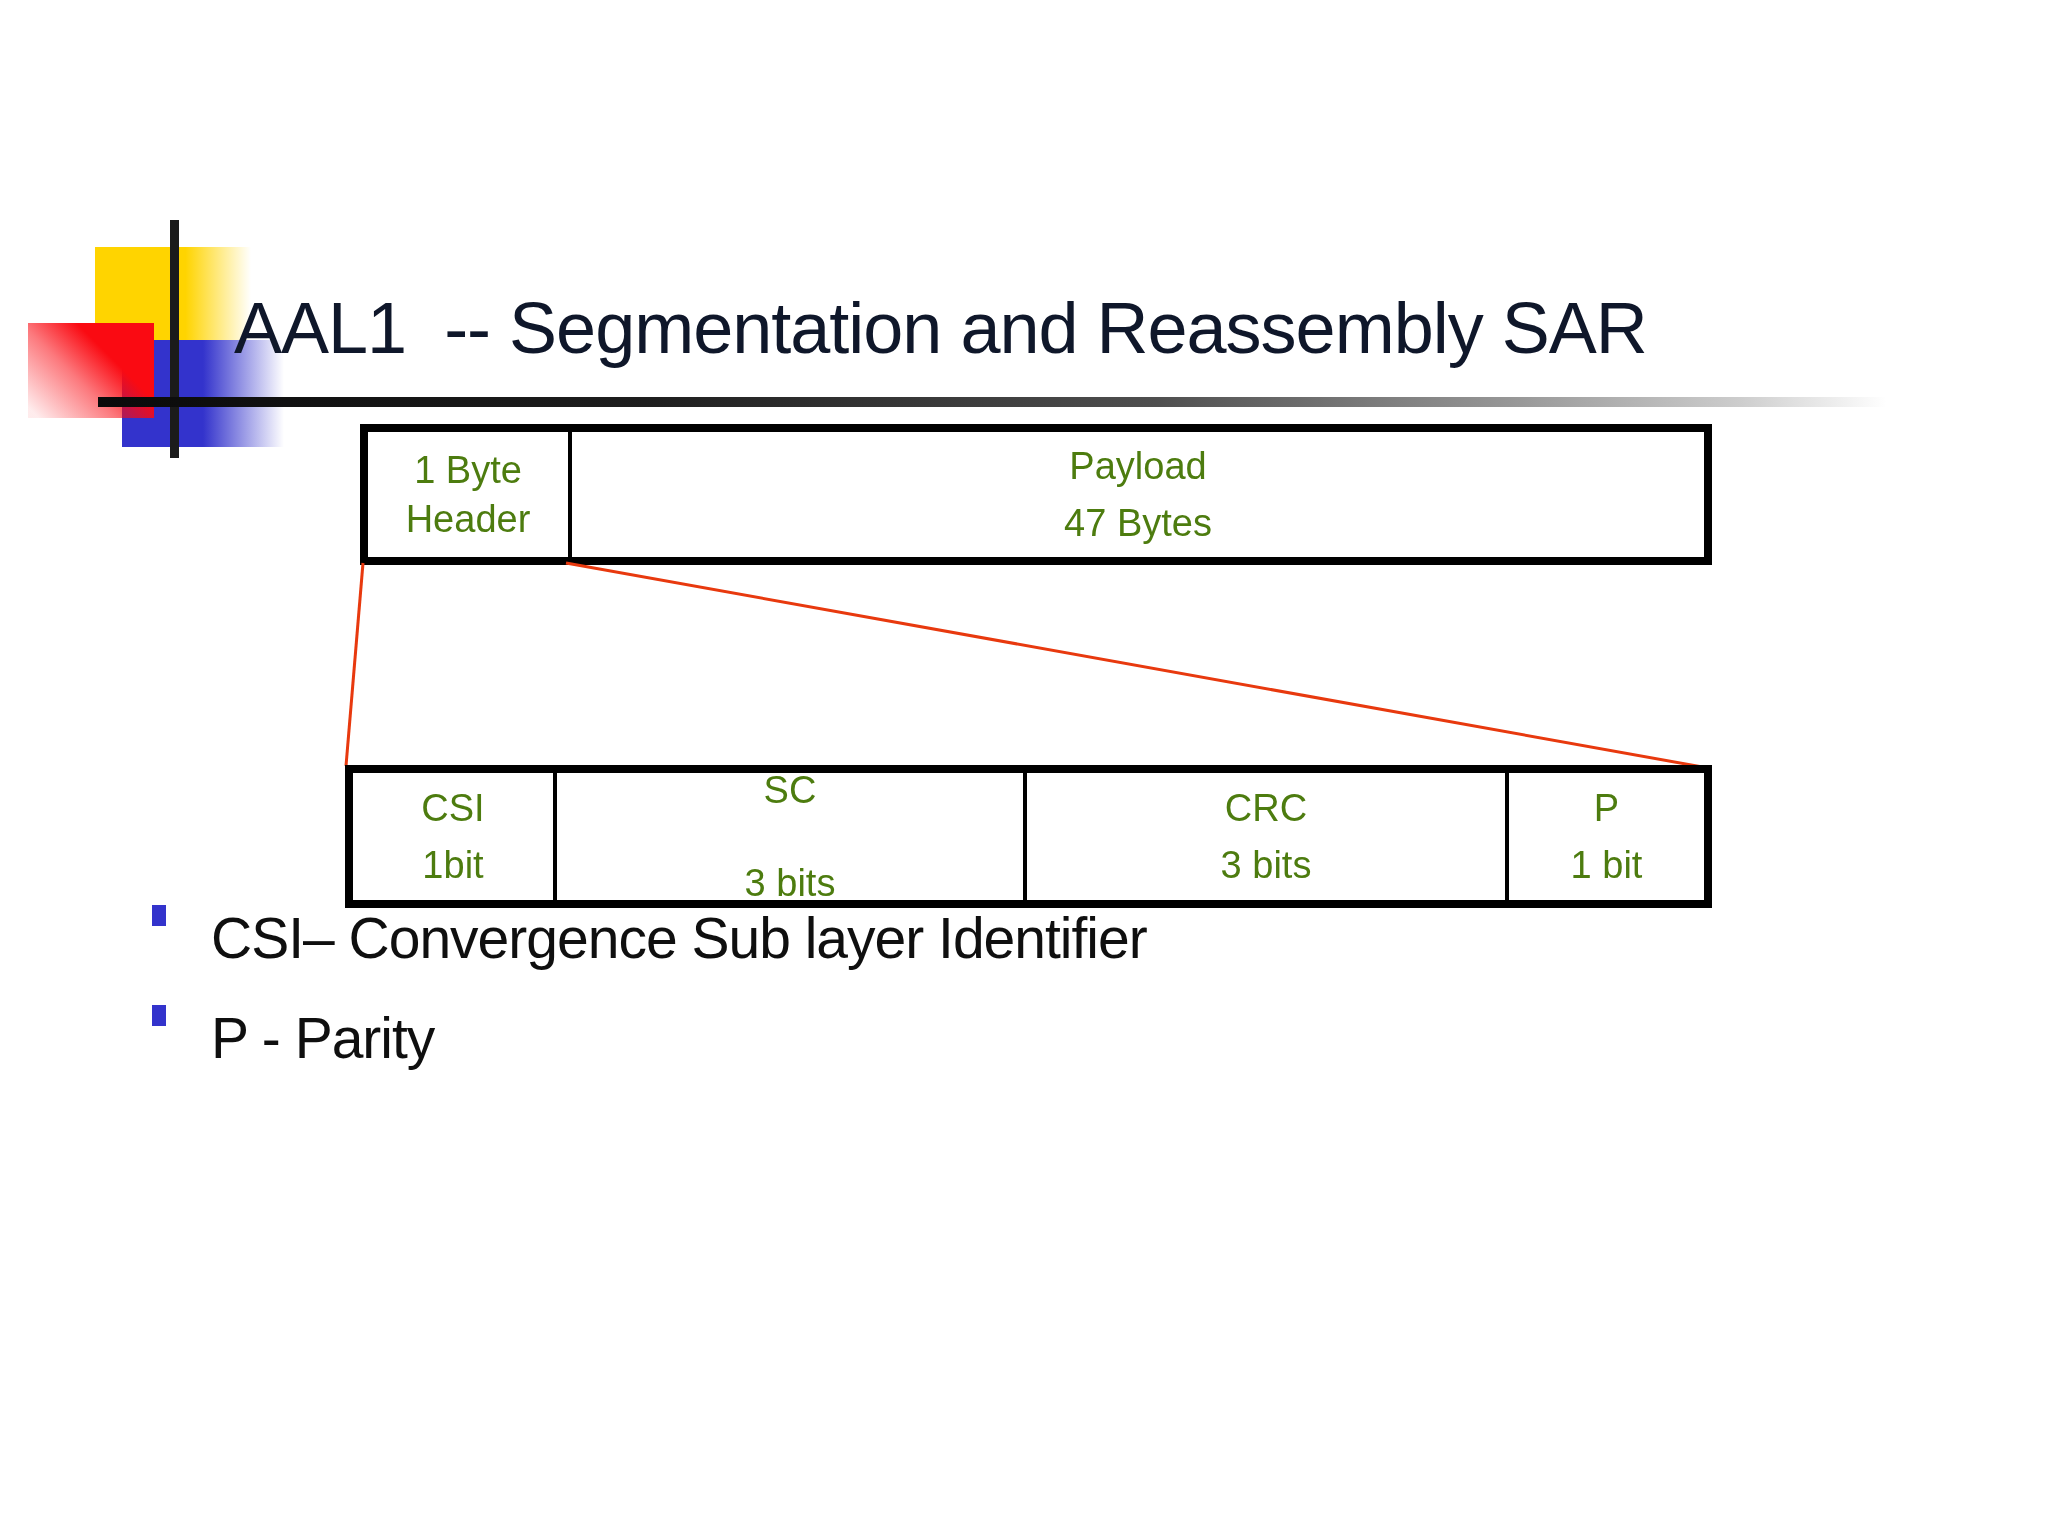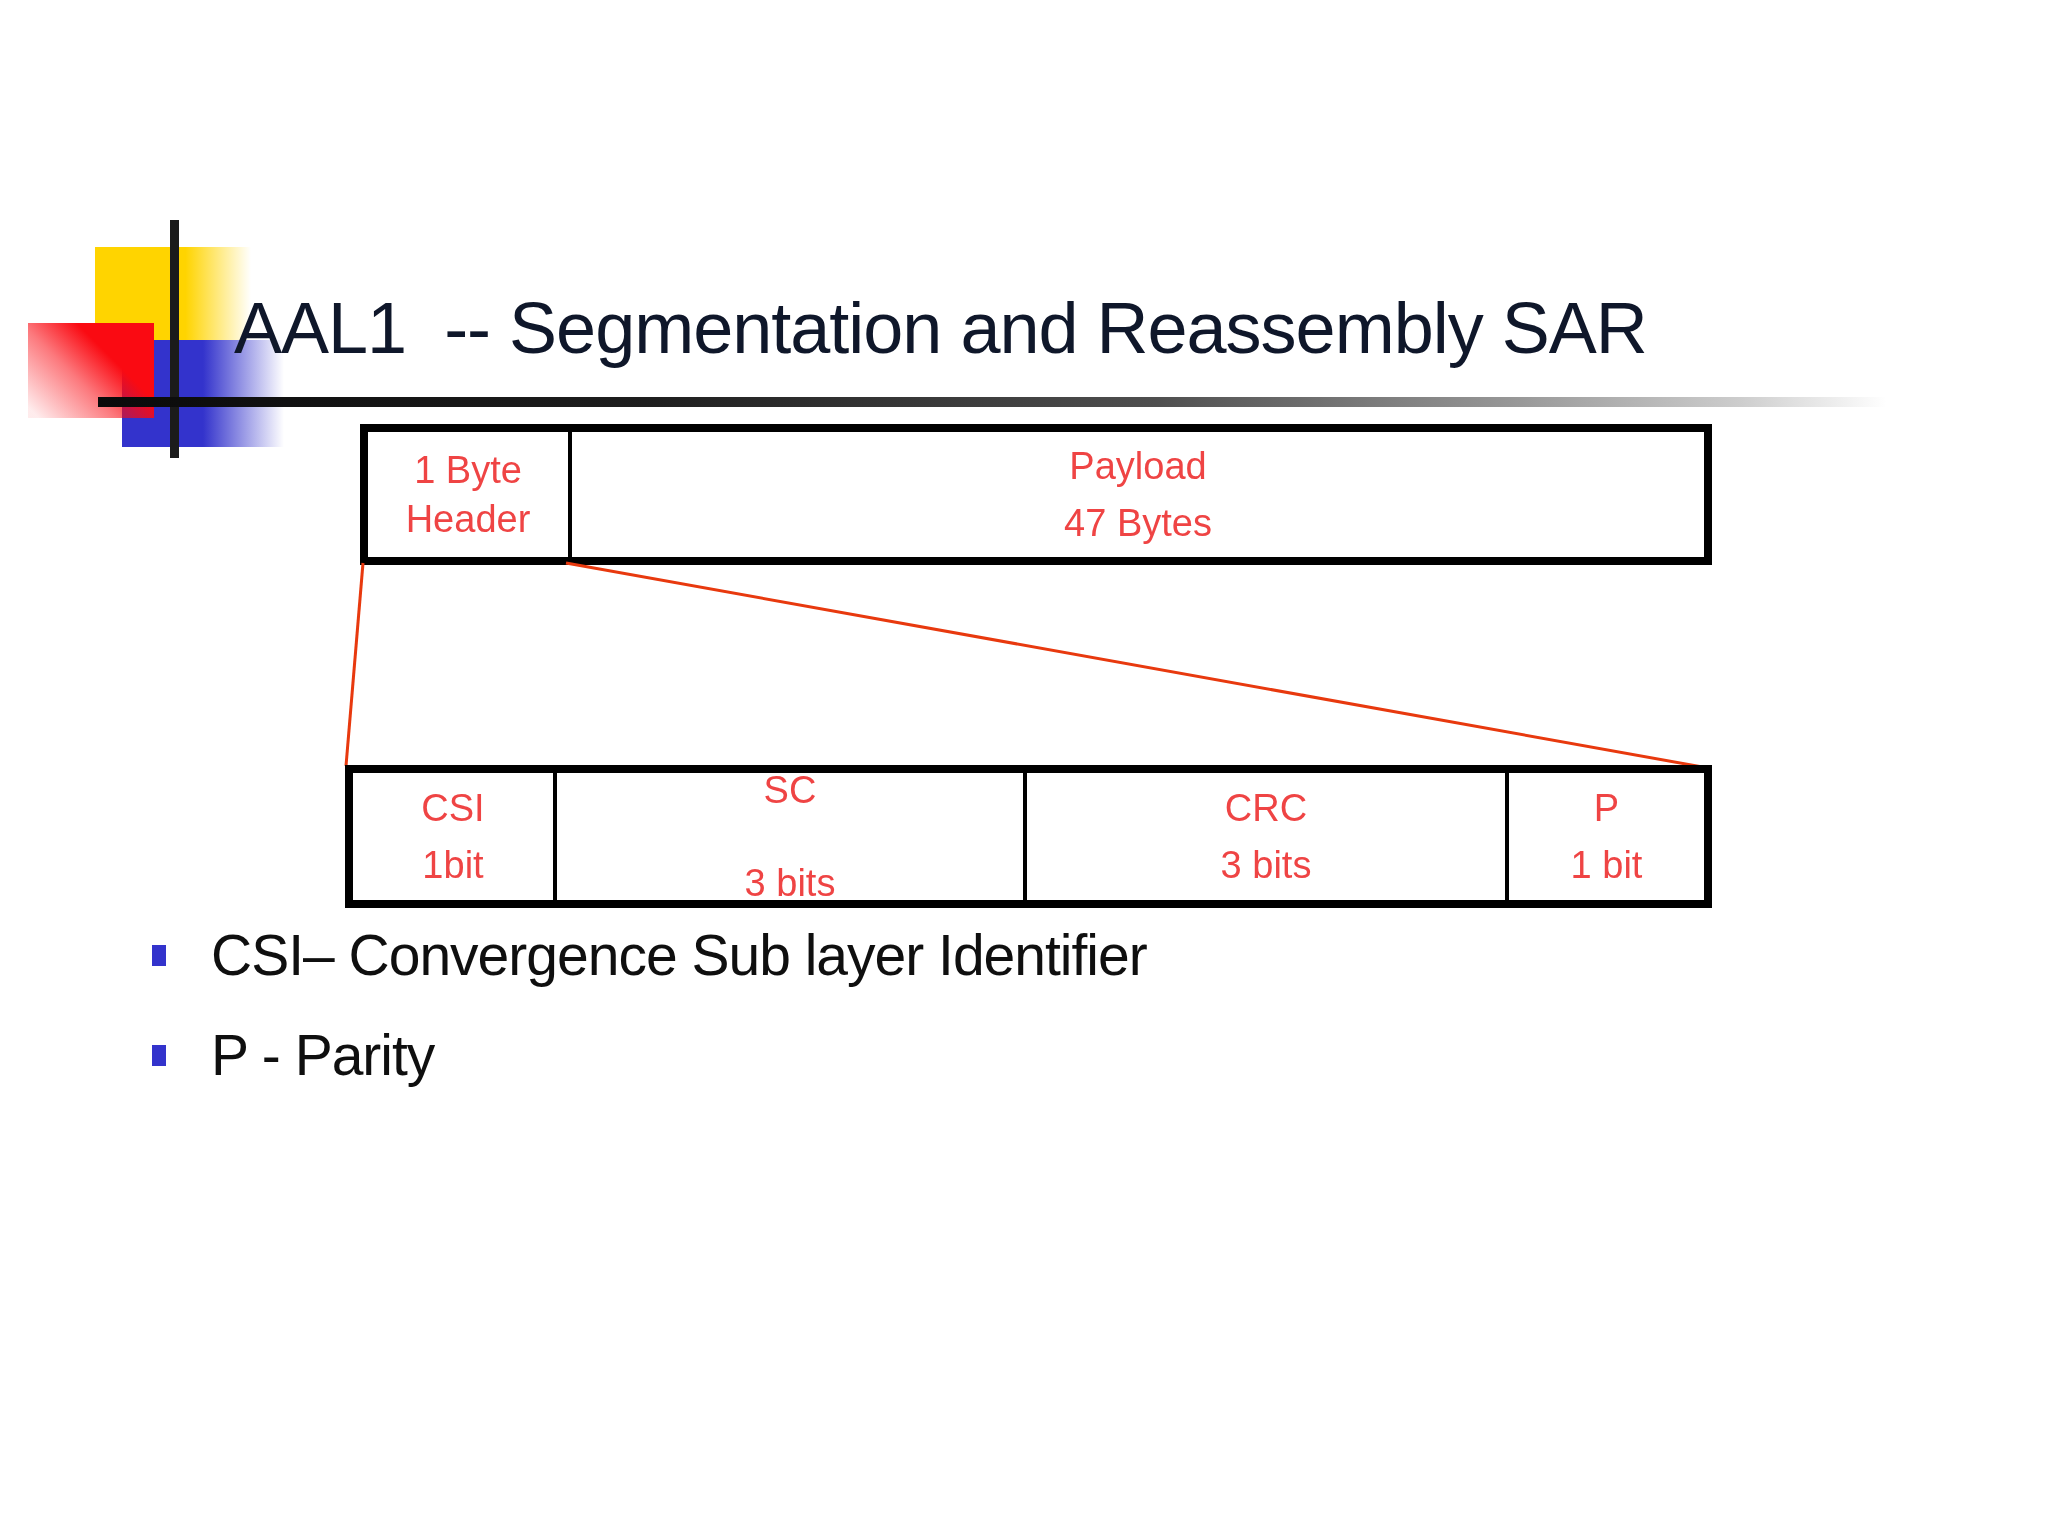--- a/index.html
+++ b/index.html
@@ -44,42 +44,42 @@
   }
 
   
   .dbox{
     position:absolute;background:#fff;border:8px solid #000;
     display:flex;box-sizing:border-box;
   }
   .dbox .cell{
     border-right:4px solid #000;
     display:flex;flex-direction:column;justify-content:center;
-    text-align:center;color:#ef4444;font-size:38px;
+    text-align:center;color:#4d7c0f;font-size:38px;
   }
   .dbox .cell:last-child{border-right:none;}
   .box-cell{left:360px;top:424px;width:1352px;height:141px;}
   .box-cell .c1{width:200px;line-height:49px;}
   .box-cell .c2{flex:1;line-height:57px;}
   .box-sar{left:345px;top:765px;width:1367px;height:143px;}
   .box-sar .cell{line-height:57px;}
   .box-sar .s1{width:200px;text-align:center;}
   .box-sar .s2{width:466px;gap:36px;}
   .box-sar .s3{width:478px;}
   .box-sar .s4{flex:1;}
 
   .connectors{position:absolute;left:0;top:0;pointer-events:none;}
 
   
   .bullets{
     position:absolute;left:152px;top:905px;
     list-style:none;margin:0;padding:0;
   }
   .bullets li{
-    height:100px;display:flex;align-items:center;
+    height:100px;display:flex;
     font-size:57px;color:#0f0f0f;letter-spacing:-1px;white-space:pre;
   }
   .bullet-marker{
     flex:0 0 14px;width:14px;height:21px;margin-right:45px;
     background:#3333cc;
   }
 </style>
 </head>
 <body>
 

